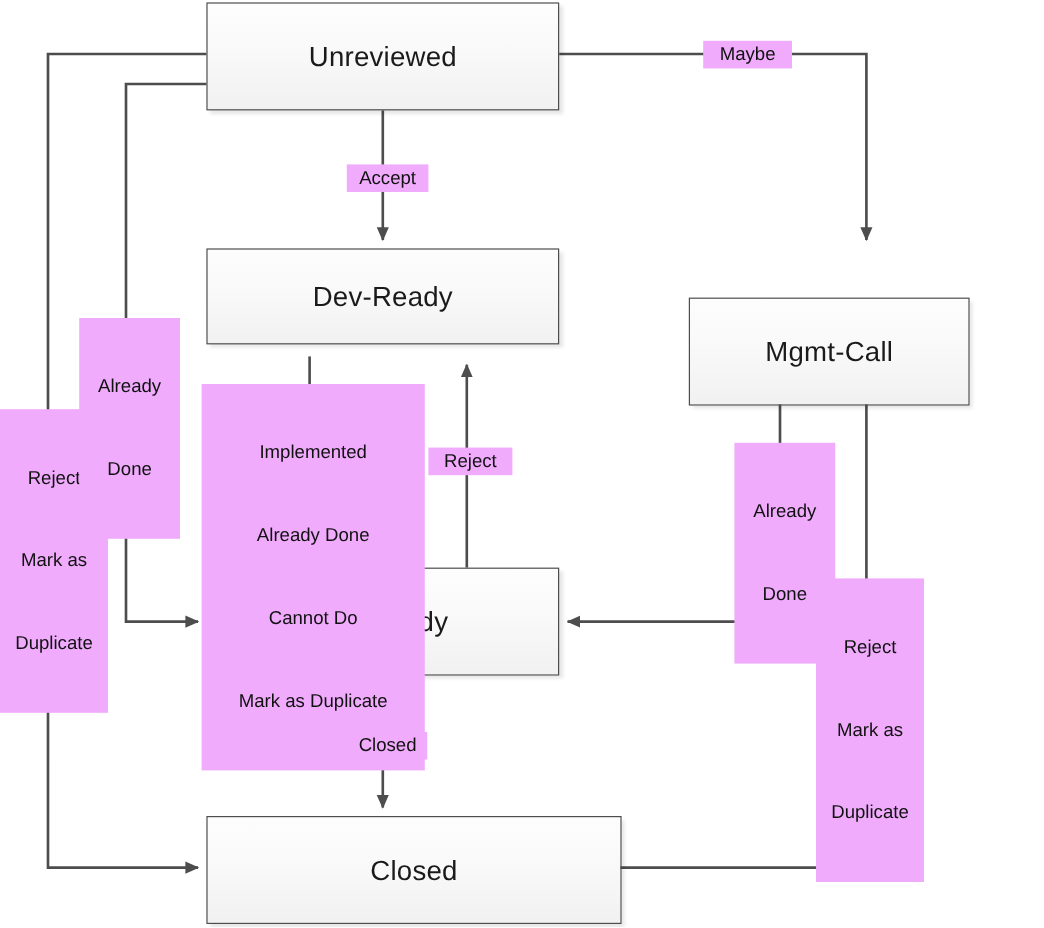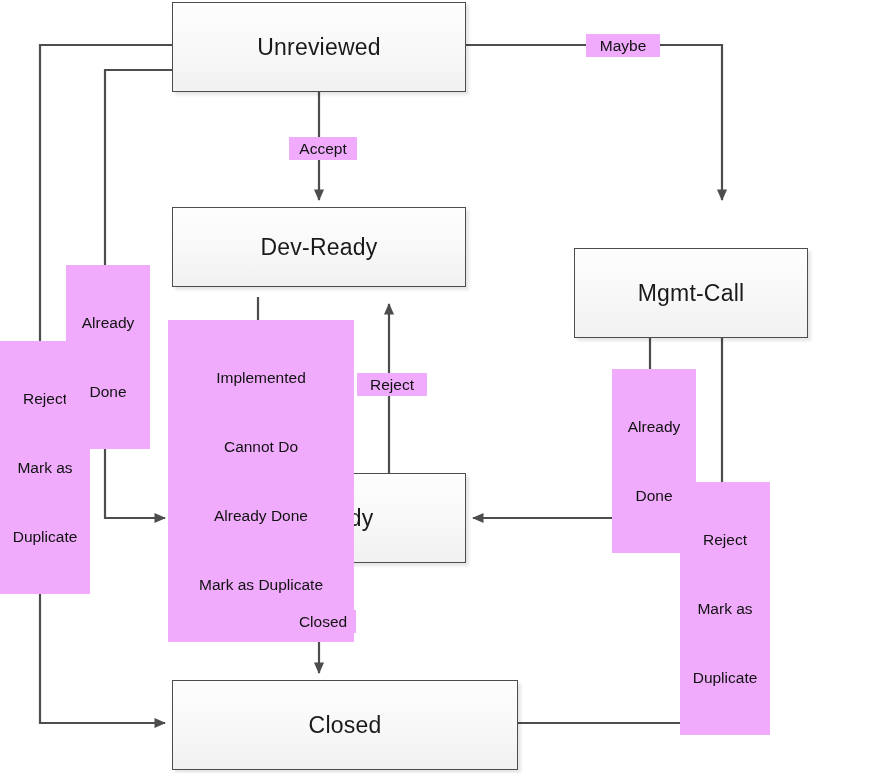--- a/index.html
+++ b/index.html
@@ -118,22 +118,22 @@
     <div>Duplicate</div>
   </div>
 
   <div class="edge-label" style="left:66px; top:265px; width:78px;">
     <div>Already</div>
     <div>Done</div>
   </div>
 
   <div class="edge-label" style="left:168px; top:320px; width:180px;">
     <div>Implemented</div>
+    <div>Already Done</div>
     <div>Cannot Do</div>
-    <div>Already Done</div>
     <div>Mark as Duplicate</div>
   </div>
 
   <div class="edge-label" style="left:357px; top:373px; width:64px;">Reject</div>
 
   <div class="edge-label" style="left:290px; top:610px; width:60px;">Closed</div>
 
   <div class="edge-label" style="left:612px; top:369px; width:78px;">
     <div>Already</div>
     <div>Done</div>

